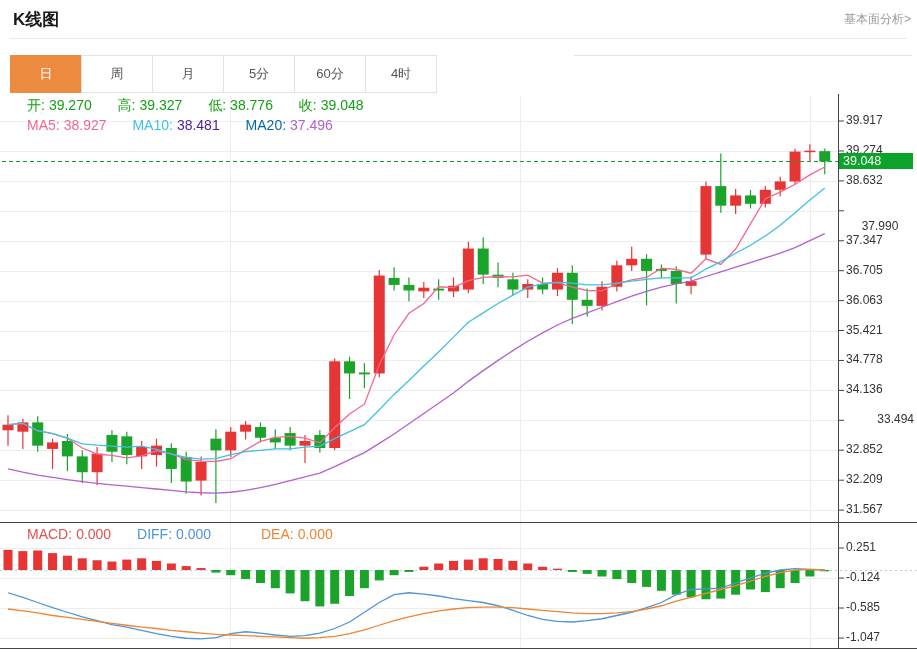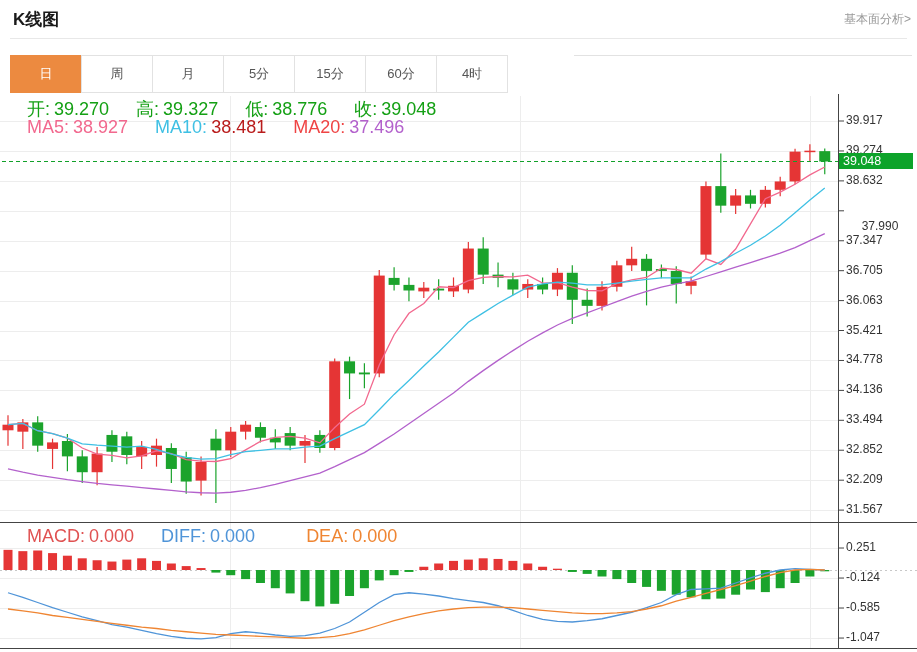--- a/index.html
+++ b/index.html
@@ -8,21 +8,21 @@
   .title{position:absolute;left:13px;top:8px;font-size:17px;font-weight:bold;color:#1a1a1a;}
   .hdr-link{position:absolute;right:6px;top:11px;font-size:12px;color:#999;cursor:pointer;}
   .hdr-rule{position:absolute;left:10px;top:38px;width:897px;border-top:1px solid #e8e8e8;}
   .tabs{position:absolute;left:10px;top:55px;display:flex;z-index:2;}
   .tab{width:70px;height:36px;line-height:36px;text-align:center;font-size:13px;color:#555;
        background:#fff;border:1px solid #e2e2e2;margin-left:-1px;cursor:pointer;}
   .tab:first-child{margin-left:0;}
   .tab.selected{background:#ec8a40;border-color:#ec8a40;color:#fff;}
   .tabline{position:absolute;left:574px;top:55px;width:338px;border-top:1px solid #e2e2e2;}
   #chart-svg{position:absolute;left:0;top:0;z-index:1;}
-  .legend-row{position:absolute;left:27px;font-size:18px;z-index:2;white-space:nowrap;}
+  .legend-row{position:absolute;left:27px;font-size:14px;z-index:2;white-space:nowrap;}
   .legend-row span{margin-right:4px;}
   .legend-gap{display:inline-block;width:14px;}
   .ylab{position:absolute;left:846px;width:68px;font-size:12px;color:#333;z-index:2;}
   .badge{position:absolute;left:839px;width:74px;height:16px;line-height:16px;z-index:3;
          color:#fff;font-size:12.5px;padding-left:4px;box-sizing:border-box;}
 </style>
 </head>
 <body>
 
 <div id="app">
@@ -248,57 +248,56 @@
 
   <div class="title">K线图</div>
   <div class="hdr-link">基本面分析&gt;</div>
   <div class="hdr-rule"></div>
 
   <div class="tabs" id="tabs">
       <div class="tab selected">日</div>
       <div class="tab">周</div>
       <div class="tab">月</div>
       <div class="tab">5分</div>
-      <div class="tab">15分</div>
       <div class="tab">60分</div>
       <div class="tab">4时</div>
     </div>
   <div class="tabline"></div>
 
   <div class="legend-row" style="top:97px;">
     <span style="color: rgb(20, 160, 20);">开:</span><span style="color: rgb(20, 160, 20);">39.270</span><span class="legend-gap"></span>
     <span style="color: rgb(20, 160, 20);">高:</span><span style="color: rgb(20, 160, 20);">39.327</span><span class="legend-gap"></span>
     <span style="color: rgb(20, 160, 20);">低:</span><span style="color: rgb(20, 160, 20);">38.776</span><span class="legend-gap"></span>
     <span style="color: rgb(20, 160, 20);">收:</span><span style="color: rgb(20, 160, 20);">39.048</span>
   </div>
 
   <div class="legend-row" style="top:117px;">
     <span style="color: rgb(242, 104, 142);">MA5:</span><span style="color: rgb(242, 104, 142);">38.927</span><span class="legend-gap"></span>
-    <span style="color: rgb(63, 192, 228);">MA10:</span><span style="color: #b91c1c; margin-top: 14px;">38.481</span><span class="legend-gap"></span>
-    <span style="color: #ef4444;">MA20:</span><span style="color: rgb(179, 97, 204);">37.496</span>
+    <span style="color: rgb(63, 192, 228);">MA10:</span><span style="color: #4c1d95; margin-top: 14px;">38.481</span><span class="legend-gap"></span>
+    <span style="color: #0369a1;">MA20:</span><span style="color: rgb(179, 97, 204);">37.496</span>
   </div>
 
   <div class="legend-row" style="top:526px;">
     <span style="color: rgb(224, 82, 82);">MACD:</span><span style="color: rgb(224, 82, 82);">0.000</span><span class="legend-gap"></span>
     <span style="color: rgb(79, 148, 216);">DIFF:</span><span style="color: rgb(79, 148, 216);">0.000</span><span class="legend-gap"></span>
     <span style="color: rgb(239, 133, 50); margin-left: 24px;">DEA:</span><span style="color: rgb(239, 133, 50);">0.000</span>
   </div>
 
   <div id="axis-labels">
       <div class="ylab" style="top: 113px;">39.917</div>
       <div class="ylab" style="top: 142.964px;">39.274</div>
       <div class="ylab" style="top: 172.881px;">38.632</div>
       <div class="ylab" style="top: 219px; text-align: center;">37.990</div>
       <div class="ylab" style="top: 232.762px;">37.347</div>
       <div class="ylab" style="top: 262.679px;">36.705</div>
       <div class="ylab" style="top: 292.596px;">36.063</div>
       <div class="ylab" style="top: 322.514px;">35.421</div>
       <div class="ylab" style="top: 352.477px;">34.778</div>
       <div class="ylab" style="top: 382.395px;">34.136</div>
-      <div class="ylab" style="top: 412.312px;">33.494</div>
+      <div class="ylab" style="top: 412.312px; text-align: right;">33.494</div>
       <div class="ylab" style="top: 442.229px;">32.852</div>
       <div class="ylab" style="top: 472.193px;">32.209</div>
       <div class="ylab" style="top: 502.11px;">31.567</div>
       <div class="ylab" style="top: 540.03px;">0.251</div>
       <div class="ylab" style="top: 570.06px;">-0.124</div>
       <div class="ylab" style="top: 600.025px;">-0.585</div>
       <div class="ylab" style="top: 630.055px;">-1.047</div>
     </div>
   <div class="badge" id="price-badge" style="top: 153.495px; background: rgb(13, 163, 42);">39.048</div>
 </div>

